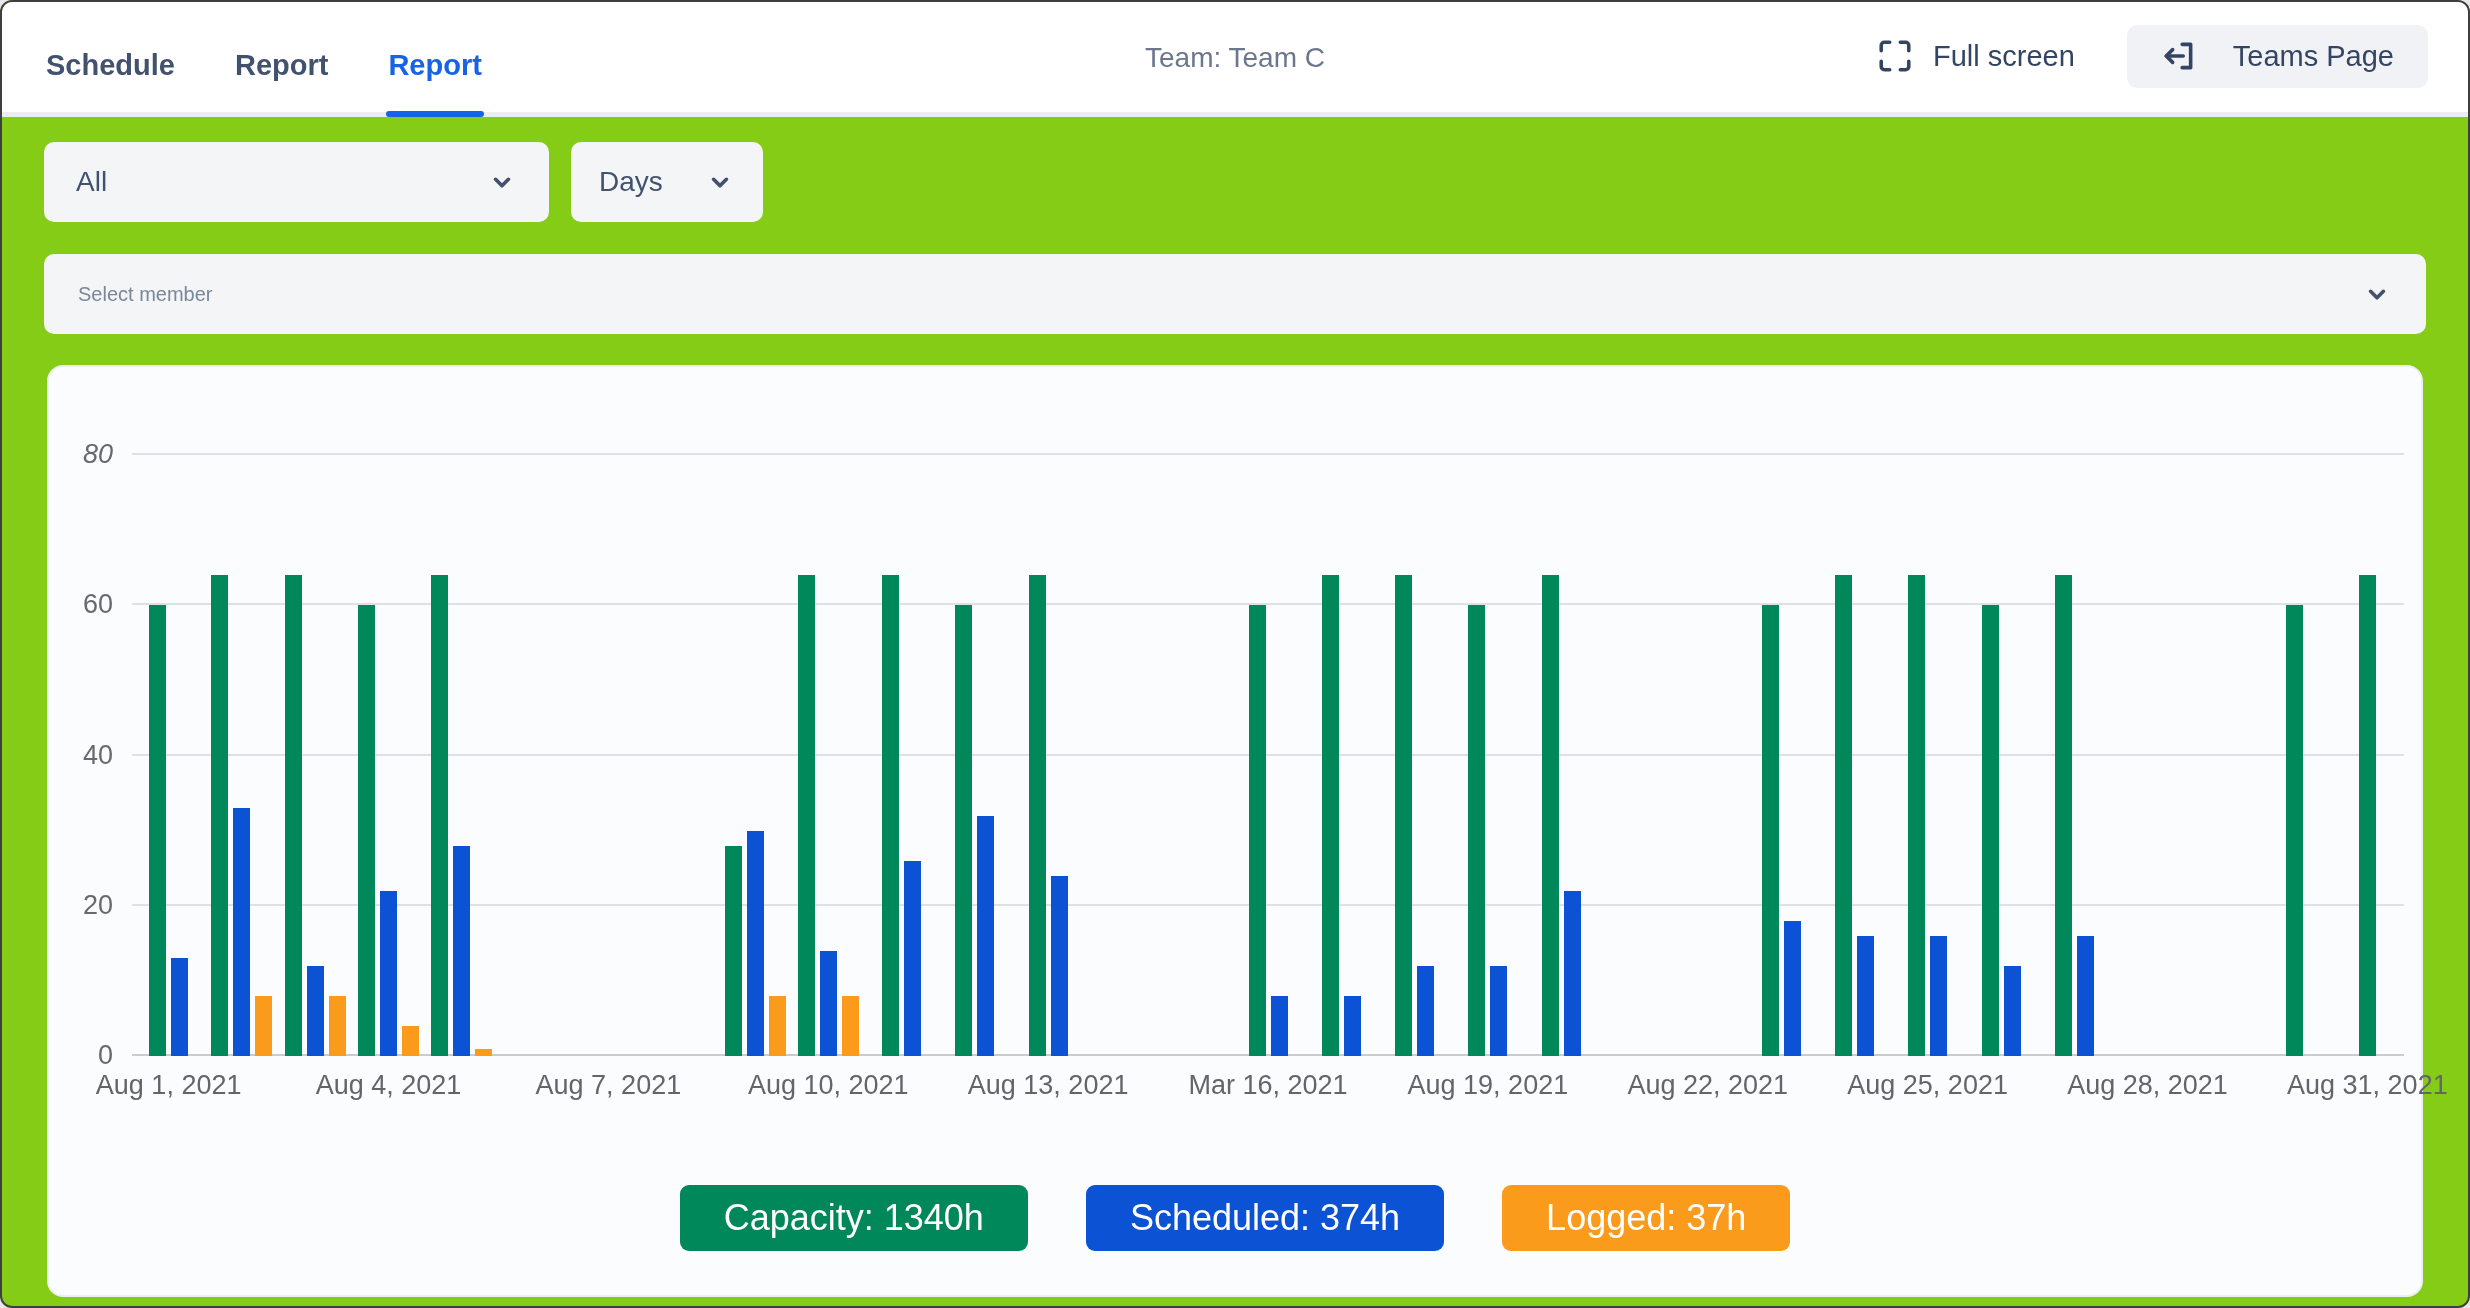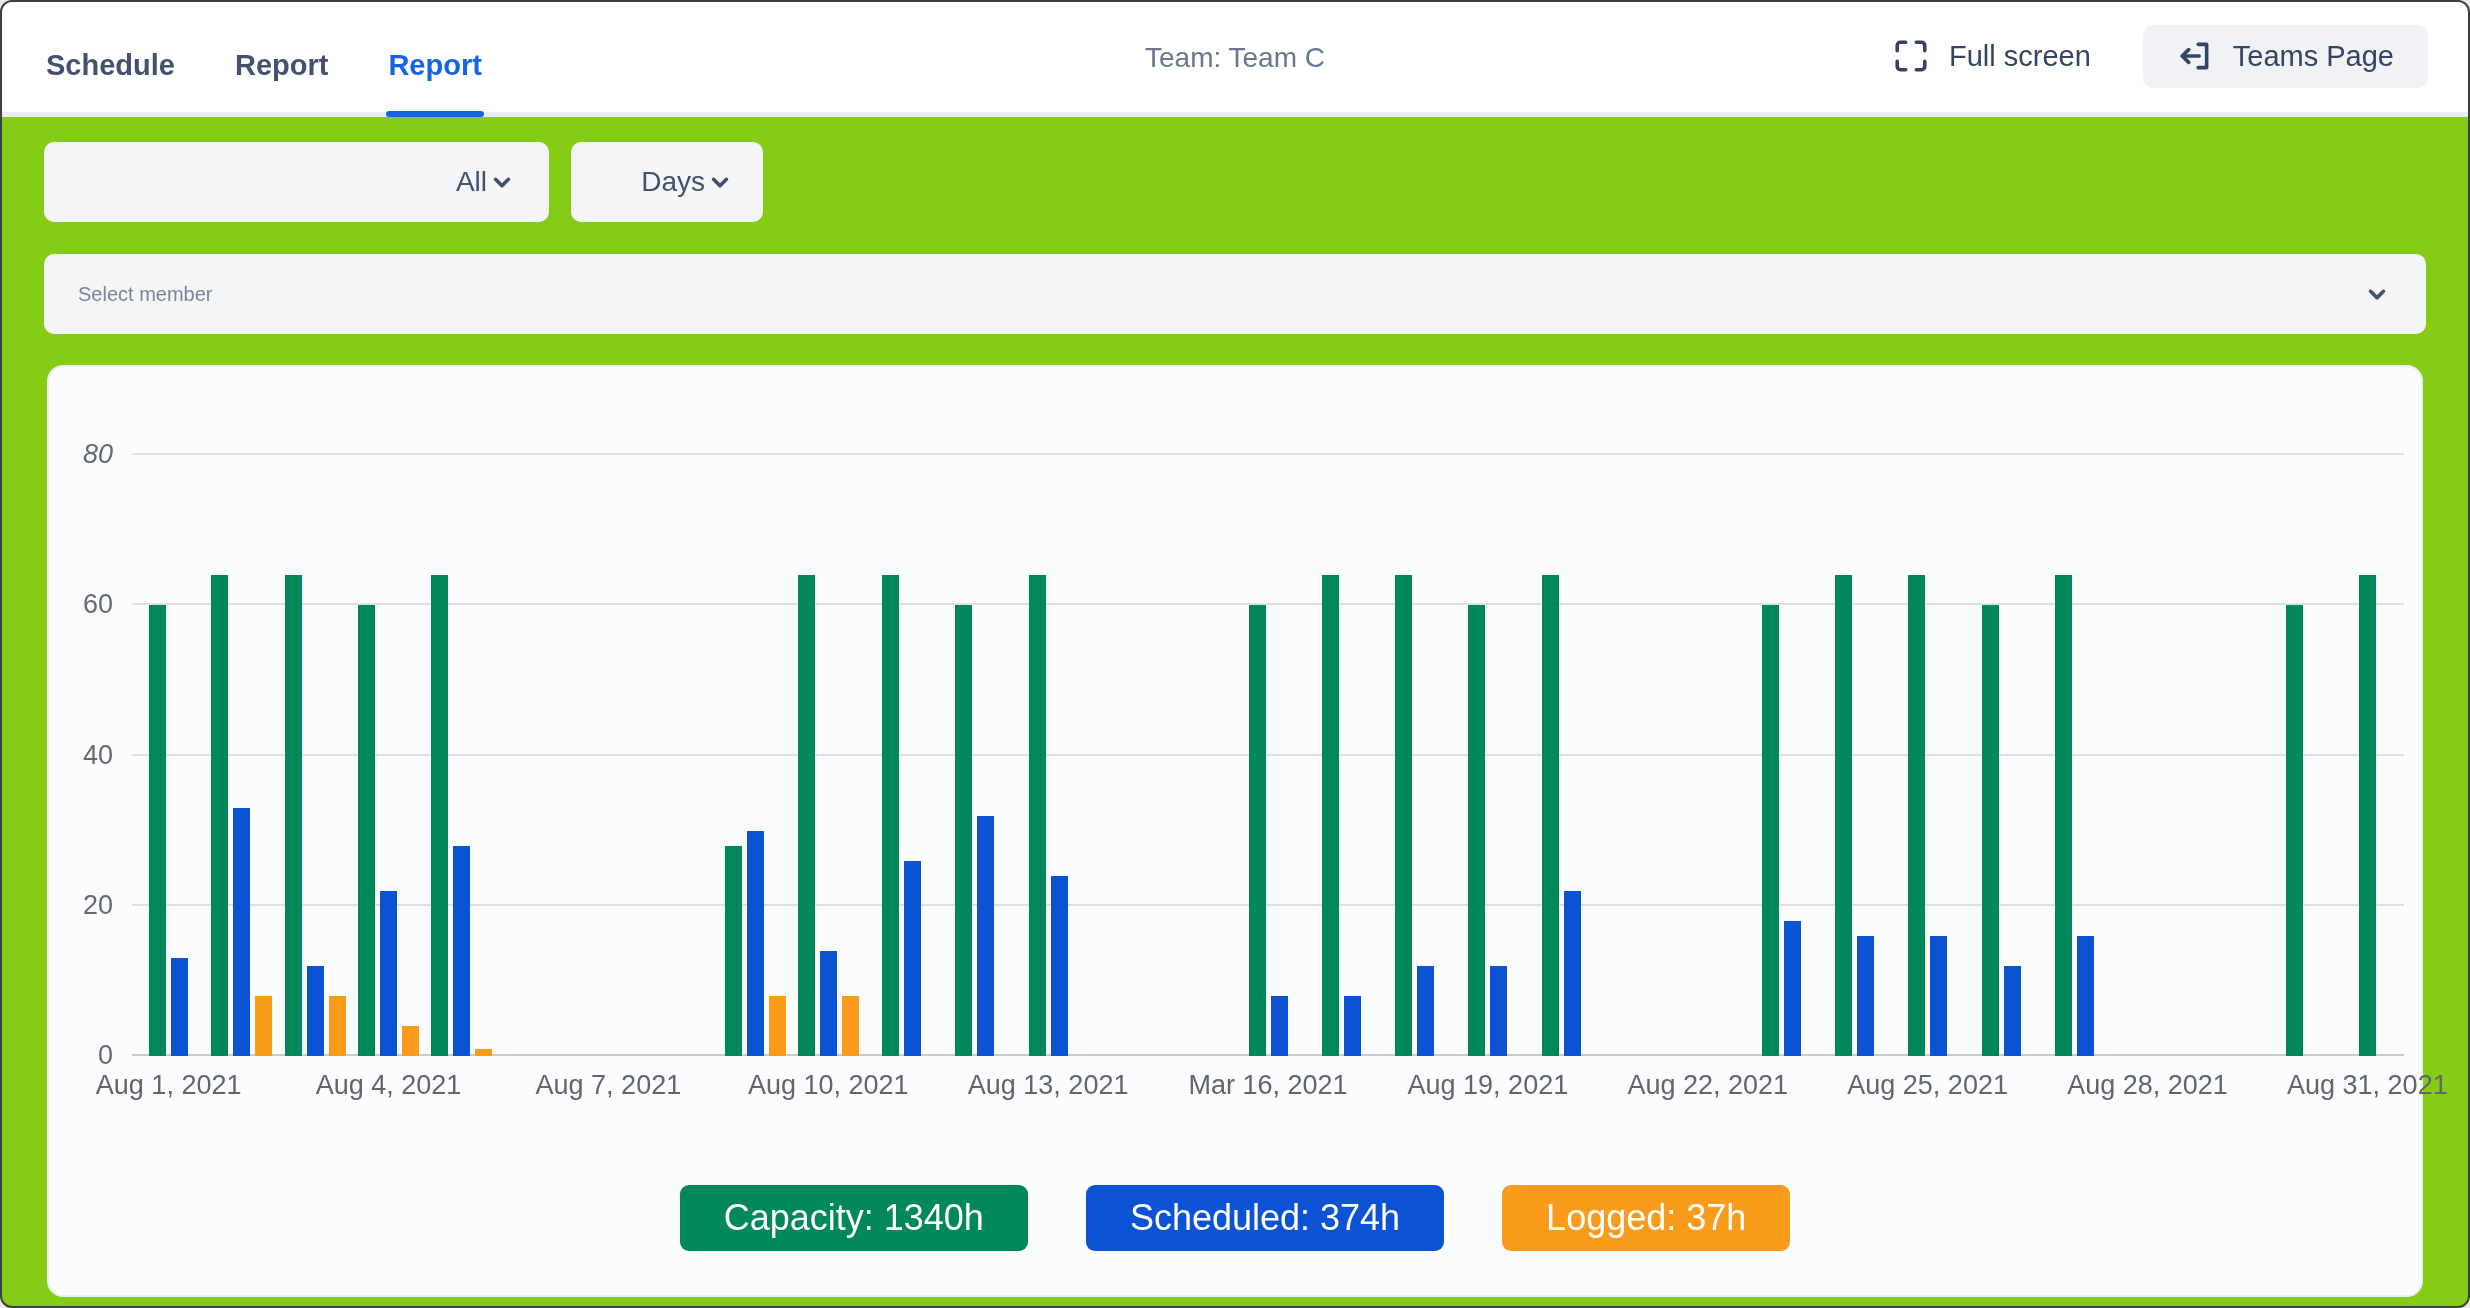--- a/index.html
+++ b/index.html
@@ -10,28 +10,28 @@
   }
   
   .header{position:absolute;top:0;left:0;right:0;height:110px;border-bottom:5px solid #ECEDF0;background:#fff;}
   .tabs{position:absolute;left:42px;bottom:0;display:flex;gap:56px;height:100%;align-items:flex-end;}
   .tab{position:relative;font-size:29px;font-weight:600;color:#42526E;padding:0 2px 30px;cursor:pointer;}
   .tab.active{color:#1663E5;}
   .tab.active::after{content:"";position:absolute;left:0;right:0;bottom:-5px;height:6px;background:#1663E5;border-radius:3px;}
   .team-title{position:absolute;left:50%;top:40px;transform:translateX(-50%);font-size:28px;color:#6B778C;}
   .header-right{position:absolute;right:40px;top:18px;height:72px;display:flex;align-items:center;gap:46px;}
   .fullscreen-btn{display:flex;align-items:center;gap:20px;color:#344563;font-size:29px;font-weight:500;cursor:pointer;background:transparent;border:none;}
-  .teamspage-btn{display:flex;align-items:center;gap:20px;color:#344563;font-size:29px;font-weight:500;background:#F1F2F5;border:none;border-radius:10px;padding:0 34px;height:63px;cursor:pointer;}
+  .teamspage-btn{display:flex;align-items:center;gap:36px;color:#344563;font-size:29px;font-weight:500;background:#F1F2F5;border:none;border-radius:10px;padding:0 34px;height:63px;cursor:pointer;}
   .icon svg{display:block;}
   
   .row-filters{position:absolute;top:140px;left:42px;right:42px;height:80px;display:flex;justify-content:space-between;}
   .chip{background:#F4F5F7;border-radius:10px;box-sizing:border-box;}
   .daterange{width:465px;display:flex;align-items:center;justify-content:center;gap:40px;font-size:28px;color:#42526E;font-weight:500;cursor:pointer;}
   .filters-right{display:flex;gap:22px;}
-  .select{display:flex;align-items:center;justify-content:flex-end;font-size:28px;color:#42526E;font-weight:500;cursor:pointer;}
+  .select{display:flex;align-items:center;justify-content:space-between;font-size:28px;color:#42526E;font-weight:500;cursor:pointer;gap:21px;}
   .select-all{width:505px;padding:0 32px;}
   .select-days{width:192px;padding:0 28px;}
   .row-member{position:absolute;top:252px;left:42px;right:42px;height:80px;display:flex;align-items:center;justify-content:space-between;padding:0 34px;font-size:20px;color:#7A869A;cursor:pointer;}
   
   .chart-card{position:absolute;left:45px;right:45px;top:363px;height:932px;background:#FBFCFE;border:2px solid #EDEEF2;border-radius:16px;box-sizing:border-box;}
   .ylabels{position:absolute;left:0;top:86px;width:64px;height:603px;}
   .ylabel{position:absolute;right:0;transform:translateY(-50%);font-size:27px;color:#66696E;}
   .plot{position:absolute;left:83px;top:86px;width:2272px;height:603px;}
   .gridline{position:absolute;left:0;right:0;height:2px;background:#DFE0E3;}
   .gridline.axis{background:#C9CBCE;}

